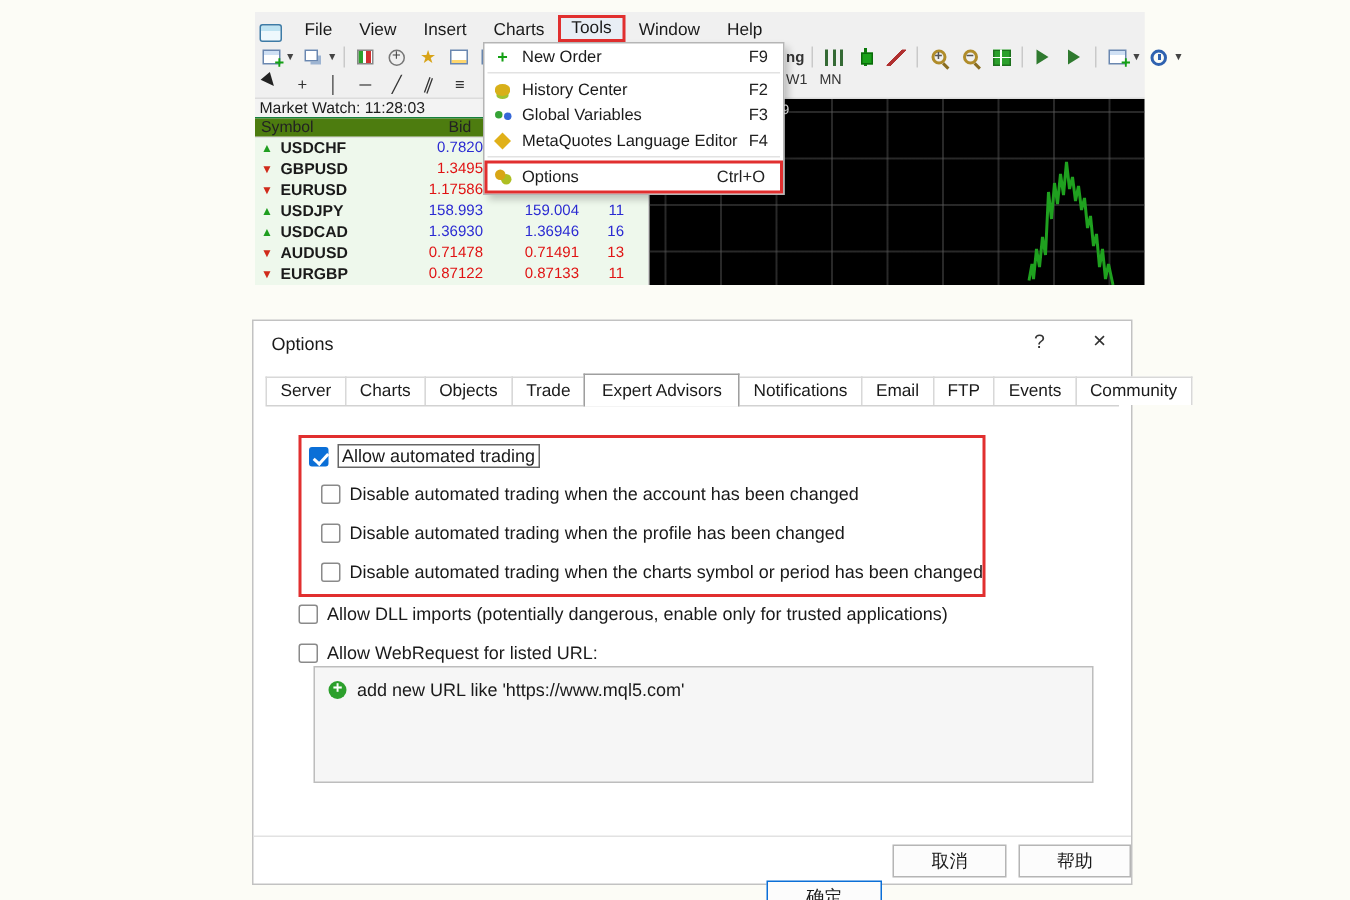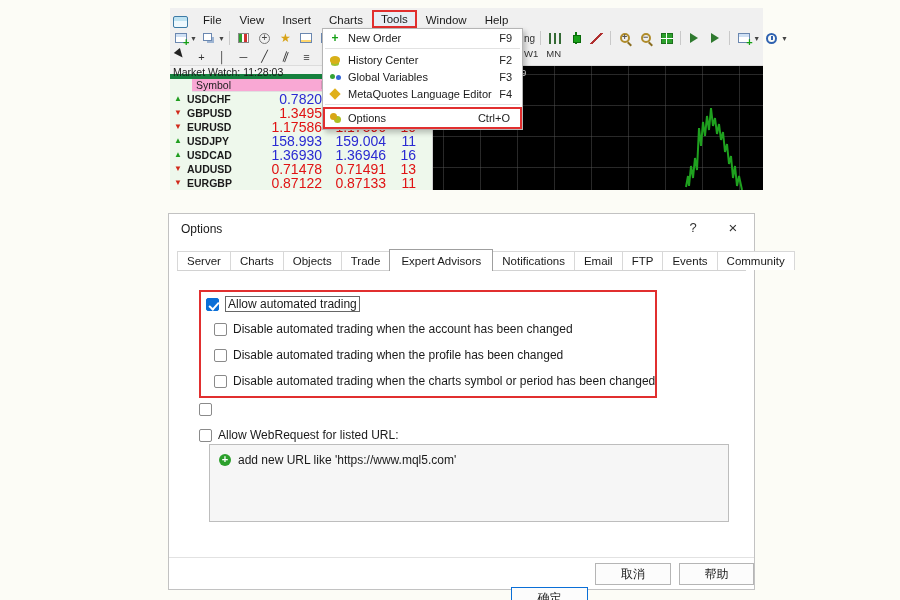--- a/index.html
+++ b/index.html
@@ -37,36 +37,36 @@
   .i-zoom.in::after { content:"+"; }
   .i-zoom.out::after { content:"−"; }
   .i-tile { width:12px; height:11px; background:#2ca02c; box-shadow:inset 0 0 0 1px #1d701d; position:relative; }
   .i-tile::after { content:""; position:absolute; inset:0; background:linear-gradient(90deg,transparent 0 5px,#fff 5px 6px,transparent 6px),linear-gradient(transparent 0 5px,#fff 5px 6px,transparent 6px); }
   .i-play { width:0; height:0; border:5px solid transparent; border-left:8px solid #2f7a2f; margin-left:4px; }
   .i-play.mark { border-left-color:#2f7a2f; }
   .i-clock { width:11px; height:11px; border:2px solid #2f62b0; border-radius:50%; position:relative; }
   .i-clock::after { content:""; position:absolute; left:3px; top:1px; width:1.5px; height:4px; background:#2f62b0; }
   .i-cursor { width:0; height:0; border:4px solid transparent; border-top:9px solid #222; transform:rotate(-40deg); margin-top:-3px; }
   .glyph { font-size:11px; color:#333; }
-  .ng-tail { font-size:10px; color:#333; margin:0 2px; }
+  .ng-tail { font-size:10px; color:#333; margin:0 2px;font-weight:bold; }
   .tb1-right { position:absolute; left:352px; top:0; height:20px; display:flex; align-items:center; }
   .tframes { position:absolute; left:352px; top:0; height:18px; display:flex; align-items:flex-start; gap:8px; font-size:9.5px; color:#333; padding-left:2px; }
 
   
   .mainrow { position:absolute; left:0; top:58px; width:593px; height:124px; display:flex; }
   .mwatch { width:263px; background:#eef8ec; font-size:11px; position:relative; border-right:1px solid #cfcfcf; }
-  .mw-title { height:13px; line-height:13px; background:#f3f3f3; border-bottom:5px solid #15803d; padding-left:3px; font-size:10.5px; }
-  .mw-head { height:13px; line-height:13px; background:#f9a8d4; border-bottom:1px solid #e0e0e0; font-size:10.5px; color:#222; position:relative;margin-left:22px; }
+  .mw-title { height:13px; line-height:13px; background:#f3f3f3; border-bottom:1px solid #15803d; padding-left:3px; font-size:10.5px; }
+  .mw-head { height:13px; line-height:13px; background:#4d7c0f; border-bottom:1px solid #e0e0e0; font-size:10.5px; color:#222; position:relative; }
   .mw-head .h-sym { position:absolute; left:4px; }
   .mw-head .h-bid { position:absolute; left:129px; }
   .mw-row { height:14px; line-height:14px; position:relative; }
   .arr { position:absolute; left:4px; top:0; font-size:8px; }
   .arr.up { color:#1f9e1f; } .arr.down { color:#d02a1a; }
   .sym { position:absolute; left:17px; font-weight:bold; font-size:10.5px; }
-  .mw-row .v { position:absolute; font-size:14px; }
+  .mw-row .v { position:absolute; font-size:10px; }
   .v.bid { right:110px; } .v.ask { right:46px; } .v.spr { right:16px; }
   .c-blue { color:#2a2ad2; } .c-red { color:#e01313; }
   .chart { flex:1; background:#000; position:relative; overflow:hidden;
            background-image:linear-gradient(to right, rgba(90,90,90,.45) 1px, transparent 1px),
                             linear-gradient(to bottom, rgba(90,90,90,.45) 1px, transparent 1px);
            background-size:37px 31px; background-position:10px 8px; }
   .ohlc { position:absolute; left:2px; top:2px; color:#f5f5f5; font-size:9px; white-space:nowrap; }
   .chart svg { position:absolute; inset:0; }
 
   
@@ -359,20 +359,21 @@
   <div class="cbrow" style="left:45px; top:133px;">
     <span class="cb"></span>
     <span class="cbl">Disable automated trading when the profile has been changed</span>
   </div>
   <div class="cbrow" style="left:45px; top:159px;">
     <span class="cb"></span>
     <span class="cbl">Disable automated trading when the charts symbol or period has been changed</span>
   </div>
   <div class="cbrow" style="left:30px; top:187px;">
     <span class="cb"></span>
+    <span class="cbl">Allow DLL imports (potentially dangerous, enable only for trusted applications)</span>
   </div>
   <div class="cbrow" style="left:30px; top:213px;">
     <span class="cb"></span>
     <span class="cbl">Allow WebRequest for listed URL:</span>
   </div>
 
   <div class="urlbox">
     <span class="addicon">+</span>
     <span class="urlhint">add new URL like 'https://www.mql5.com'</span>
   </div>

